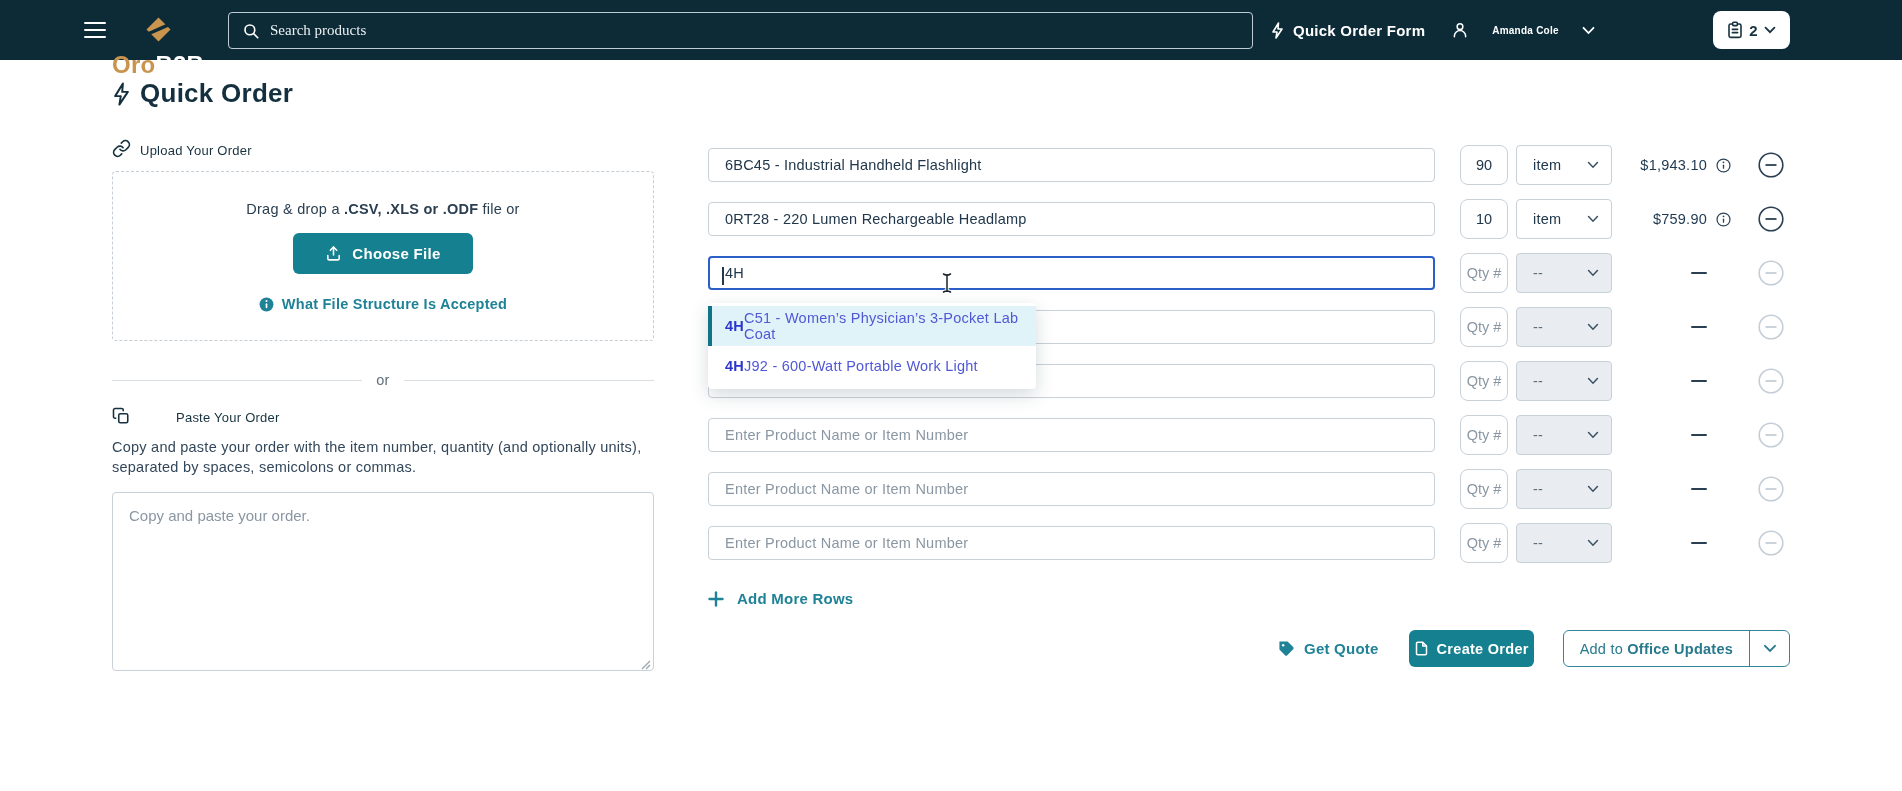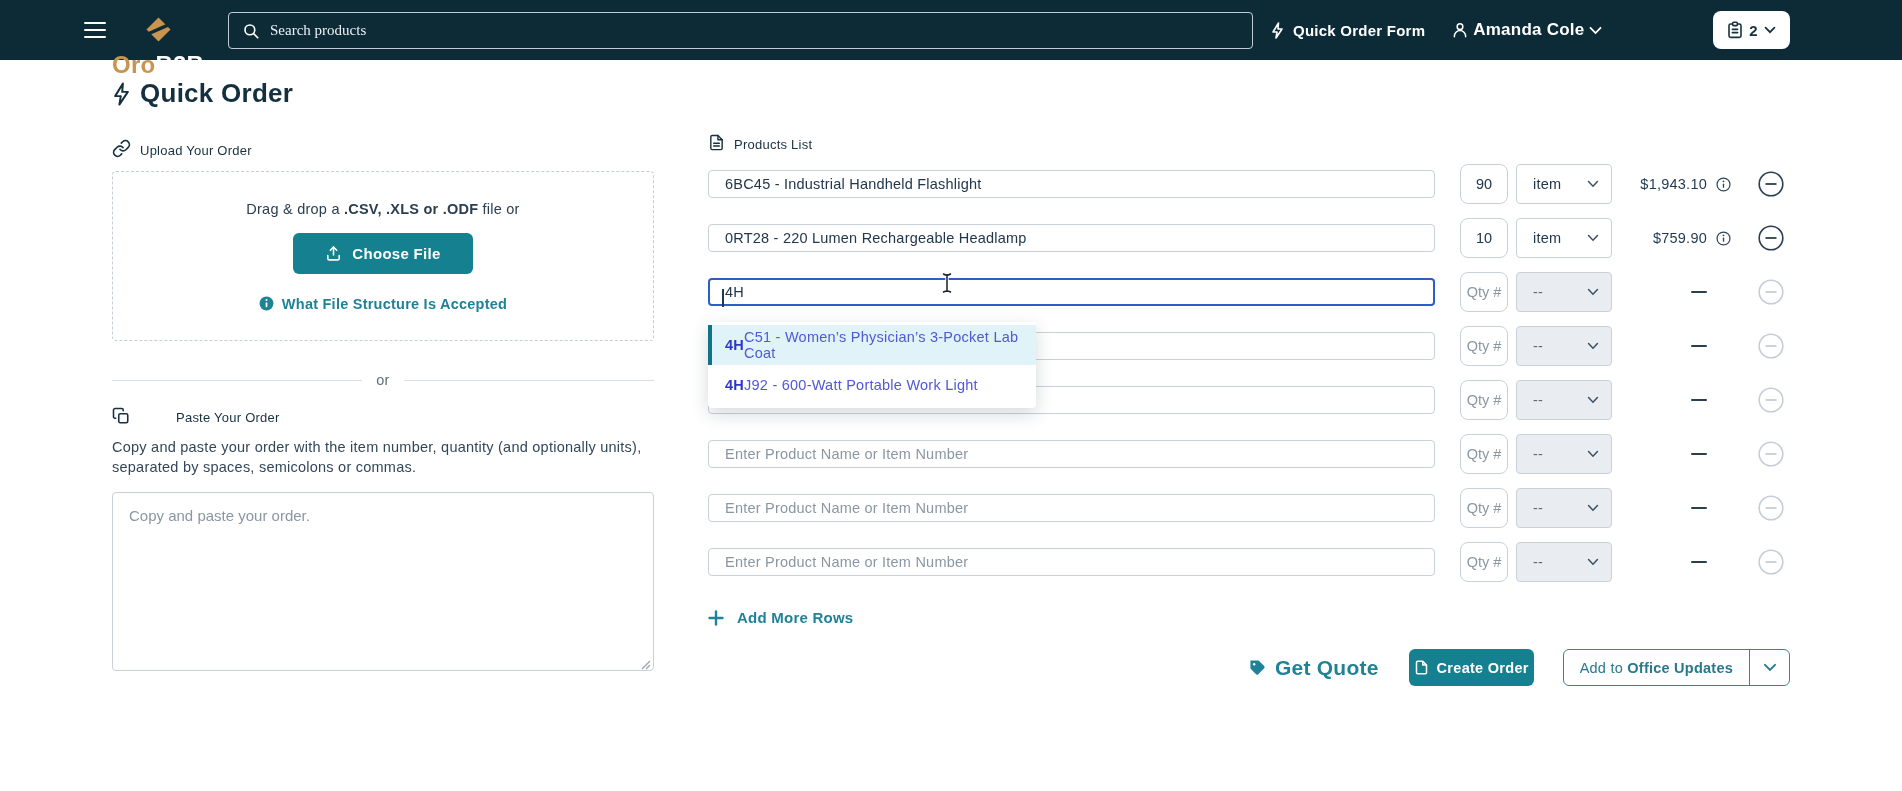--- a/index.html
+++ b/index.html
@@ -21,58 +21,58 @@
   .hamburger span{ display:block; height:2px; background:#fff; border-radius:1px;}
   .logo{ position:absolute; left:112px; top:16px; display:flex; align-items:center; gap:8px;flex-direction:column;}
   .logo-text{ font-size:24px; font-weight:700; color:#fff; }
   .logo-text .oro{ color:var(--gold); }
   .searchbox{ position:absolute; left:228px; top:12px; width:1025px; height:37px;
     border:1px solid rgba(226,233,237,.85); border-radius:4px; display:flex; align-items:center; padding:0 13px; gap:10px;font-family:Liberation Serif, serif;}
   .searchbox input{ flex:1; background:transparent; border:none; outline:none; color:#fff; font-size:15px; font-family:inherit;}
   .searchbox input::placeholder{ color:#EDF1F3; opacity:1;}
   .nav-right{ position:absolute; left:1270px; top:0; height:60px; right:112px; display:flex; align-items:center;}
   .nav-link{ display:flex; align-items:center; gap:8px; color:#fff; font-size:15px; font-weight:700; cursor:pointer; text-decoration:none;}
-  .user-menu{ margin-left:26px; display:flex; align-items:center; gap:4px; color:#fff; font-size:17px; font-weight:700; cursor:pointer;}
+  .user-menu{ margin-left:26px; display:flex; align-items:center; gap:23px; color:#fff; font-size:10px; font-weight:700; cursor:pointer;}
   .cart-pill{ margin-left:auto; width:77px; height:38px; background:#fff; border:none; border-radius:8px;
     display:flex; align-items:center; justify-content:center; gap:6px; color:var(--navy); font-size:15px; font-weight:700; cursor:pointer;}
 
   
   .left-col{ position:absolute; left:112px; top:78px; width:542px;}
   .page-title{ display:flex; align-items:center; gap:9px; color:#14303F; }
   .page-title h1{ font-size:26px; font-weight:700; letter-spacing:.01em;}
   .sec-head{ display:flex; align-items:flex-end; gap:9px; color:var(--navy); font-size:13px; font-weight:400;}
   .upload-head{ margin-top:30px;}
   .dropzone{ margin-top:13px; height:170px; border:1px dashed #C6CED5; border-radius:4px;
     display:flex; flex-direction:column; align-items:center; justify-content:center; }
   .drag-line{ font-size:14.5px; color:#2A3E50;}
   .drag-line b{ font-weight:700;}
   .btn-teal{ background:var(--teal); color:#fff; border:none; border-radius:6px; font-weight:700; font-family:inherit;
     display:flex; align-items:center; justify-content:center; gap:10px; cursor:pointer; letter-spacing:.02em;}
   .choose-file{ margin-top:16px; width:180px; height:41px; font-size:15px;}
-  .file-link{ margin-top:22px; display:flex; align-items:center; gap:8px; color:var(--teal-link);
+  .file-link{ margin-top:22px; display:flex; align-items:flex-end; gap:8px; color:var(--teal-link);
     font-size:14.5px; font-weight:700; cursor:pointer; text-decoration:none;}
   .or-divider{ margin-top:31px; display:flex; align-items:center; gap:14px; color:#5F707C; font-size:14.5px;}
   .or-divider .line{ flex:1; height:1px; background:#D9DEE2;}
   .paste-head{ margin-top:19px;gap:46px;}
   .paste-desc{ margin-top:12px; font-size:14.5px; line-height:20px; color:#33475A;}
   .paste-area-wrap{ position:relative; margin-top:15px;}
   .paste-area{ width:542px; height:179px; border:1px solid var(--border); border-radius:4px; resize:none;
     padding:14px 16px; font-size:15px; font-family:inherit; color:var(--text); outline:none;}
   .paste-area::placeholder{ color:var(--muted); opacity:1;}
   .resize-handle{ position:absolute; right:3px; bottom:5px;}
   .verify-row{ margin-top:19px; display:flex; justify-content:flex-end;}
   .btn-verify{ height:36px; padding:0 20px; background:#fff; border:1px solid #D9DEE3; border-radius:6px;
     color:#9DB6C6; font-size:15px; font-weight:700; font-family:inherit; cursor:default;}
 
   
   .right-col{ position:absolute; left:708px; top:133px; width:1082px;}
   .rows{ position:relative; margin-top:12px; display:flex; flex-direction:column; gap:14px;}
   .prow{ display:flex; align-items:center; height:40px;}
   .name-cell{ position:relative; width:727px; margin-right:25px;}
-  .name-input{ width:727px; height:28px; border:1px solid var(--border); border-radius:4px; padding:0 16px;
+  .name-input{ width:727px; height:34px; border:1px solid var(--border); border-radius:4px; padding:0 16px;
     font-size:14.5px; color:var(--text); font-family:inherit; outline:none; letter-spacing:.015em;}
   .name-input::placeholder{ color:var(--muted); opacity:1;}
   .prow.focused .name-input{ border:2px solid var(--focus); padding:0 15px;}
   .caret{ position:absolute; left:14px; top:11px; width:1.5px; height:18px; background:#223A4E;}
   .qty-input{ width:48px; height:40px; border:1px solid var(--border); border-radius:8px; text-align:center;
     font-size:14.5px; color:var(--text); font-family:inherit; outline:none;}
   .qty-input::placeholder{ color:var(--muted); opacity:1;}
   .unit-select{ margin-left:8px; width:96px; height:40px; border:1px solid var(--border); border-radius:4px;
     display:flex; align-items:center; justify-content:space-between; padding:0 12px 0 16px;
     font-size:14.5px; color:var(--text); cursor:pointer; background:#fff;}
@@ -85,21 +85,21 @@
 
   .autocomplete{ position:absolute; left:0; top:158px; width:328px; background:#fff; border-radius:4px;
     box-shadow:0 6px 18px rgba(21,49,65,.18); z-index:10; padding:3px 0; }
   .ac-item{ height:40px; display:flex; align-items:center; padding:0 17px; font-size:14.5px; color:var(--sugg); cursor:pointer;}
   .ac-item .pfx{ font-weight:700; color:var(--sugg-b); white-space:pre;}
   .ac-item.hl{ background:var(--hl); border-left:4px solid var(--bar); padding-left:13px;}
 
   .add-more{ margin-top:27px; display:flex; align-items:center; gap:13px; color:var(--teal-link);
     font-size:15px; font-weight:700; cursor:pointer; text-decoration:none; width:max-content;}
   .actions{ margin-top:23px; display:flex; align-items:center; justify-content:flex-end;}
-  .get-quote{ display:flex; align-items:center; gap:9px; color:var(--teal-link); font-size:21px; font-weight:700;
+  .get-quote{ display:flex; align-items:center; gap:9px; color:var(--teal-link); font-size:15px; font-weight:700;
     cursor:pointer; text-decoration:none;}
   .create-order{ margin-left:30px; width:125px; height:37px; font-size:14.5px; gap:8px;}
   .split-btn{ margin-left:29px; height:37px; border:1px solid #338699; border-radius:6px; background:#fff;
     display:flex; align-items:stretch; cursor:pointer;}
   .split-main{ display:flex; align-items:center; padding:0 16px; font-size:14.5px; color:#27798C; white-space:pre;}
   .split-main b{ font-weight:700;}
   .split-div{ width:1px; background:#338699;}
   .split-caret{ width:39px; display:flex; align-items:center; justify-content:center;}
 
   .mouse-cursor{ position:absolute; left:940px; top:272px; z-index:50; pointer-events:none;}
@@ -238,31 +238,20 @@
     <span class="resize-handle">
       <svg width="10" height="10" viewBox="0 0 10 10" stroke="#9AA6B0" stroke-width="1.2">
           <line x1="1" y1="9" x2="9" y2="1"></line>
           <line x1="5" y1="9" x2="9" y2="5"></line>
         </svg>
     </span>
   </div>
 </div>
 
 <div class="right-col">
-  <div class="sec-head">
-    <span>
-      <svg width="17" height="19" viewBox="0 0 24 24" fill="none" stroke="#17323F" stroke-width="2" stroke-linecap="round" stroke-linejoin="round">
-        <path d="M14 2H6a2 2 0 0 0-2 2v16a2 2 0 0 0 2 2h12a2 2 0 0 0 2-2V8z"></path>
-          <polyline points="14 2 14 8 20 8"></polyline>
-        <line x1="8" y1="13" x2="16" y2="13"></line>
-          <line x1="8" y1="17" x2="16" y2="17"></line>
-      </svg>
-    </span>
-    <span>Products List</span>
-  </div>
 
   <div class="rows" id="rows">
 
     <div class="prow">
     <div class="name-cell">
       <input type="text" class="name-input" value="6BC45 - Industrial Handheld Flashlight" style="">
       
     </div>
     <input type="text" class="qty-input" value="90" style="">
     <div class="unit-select">

